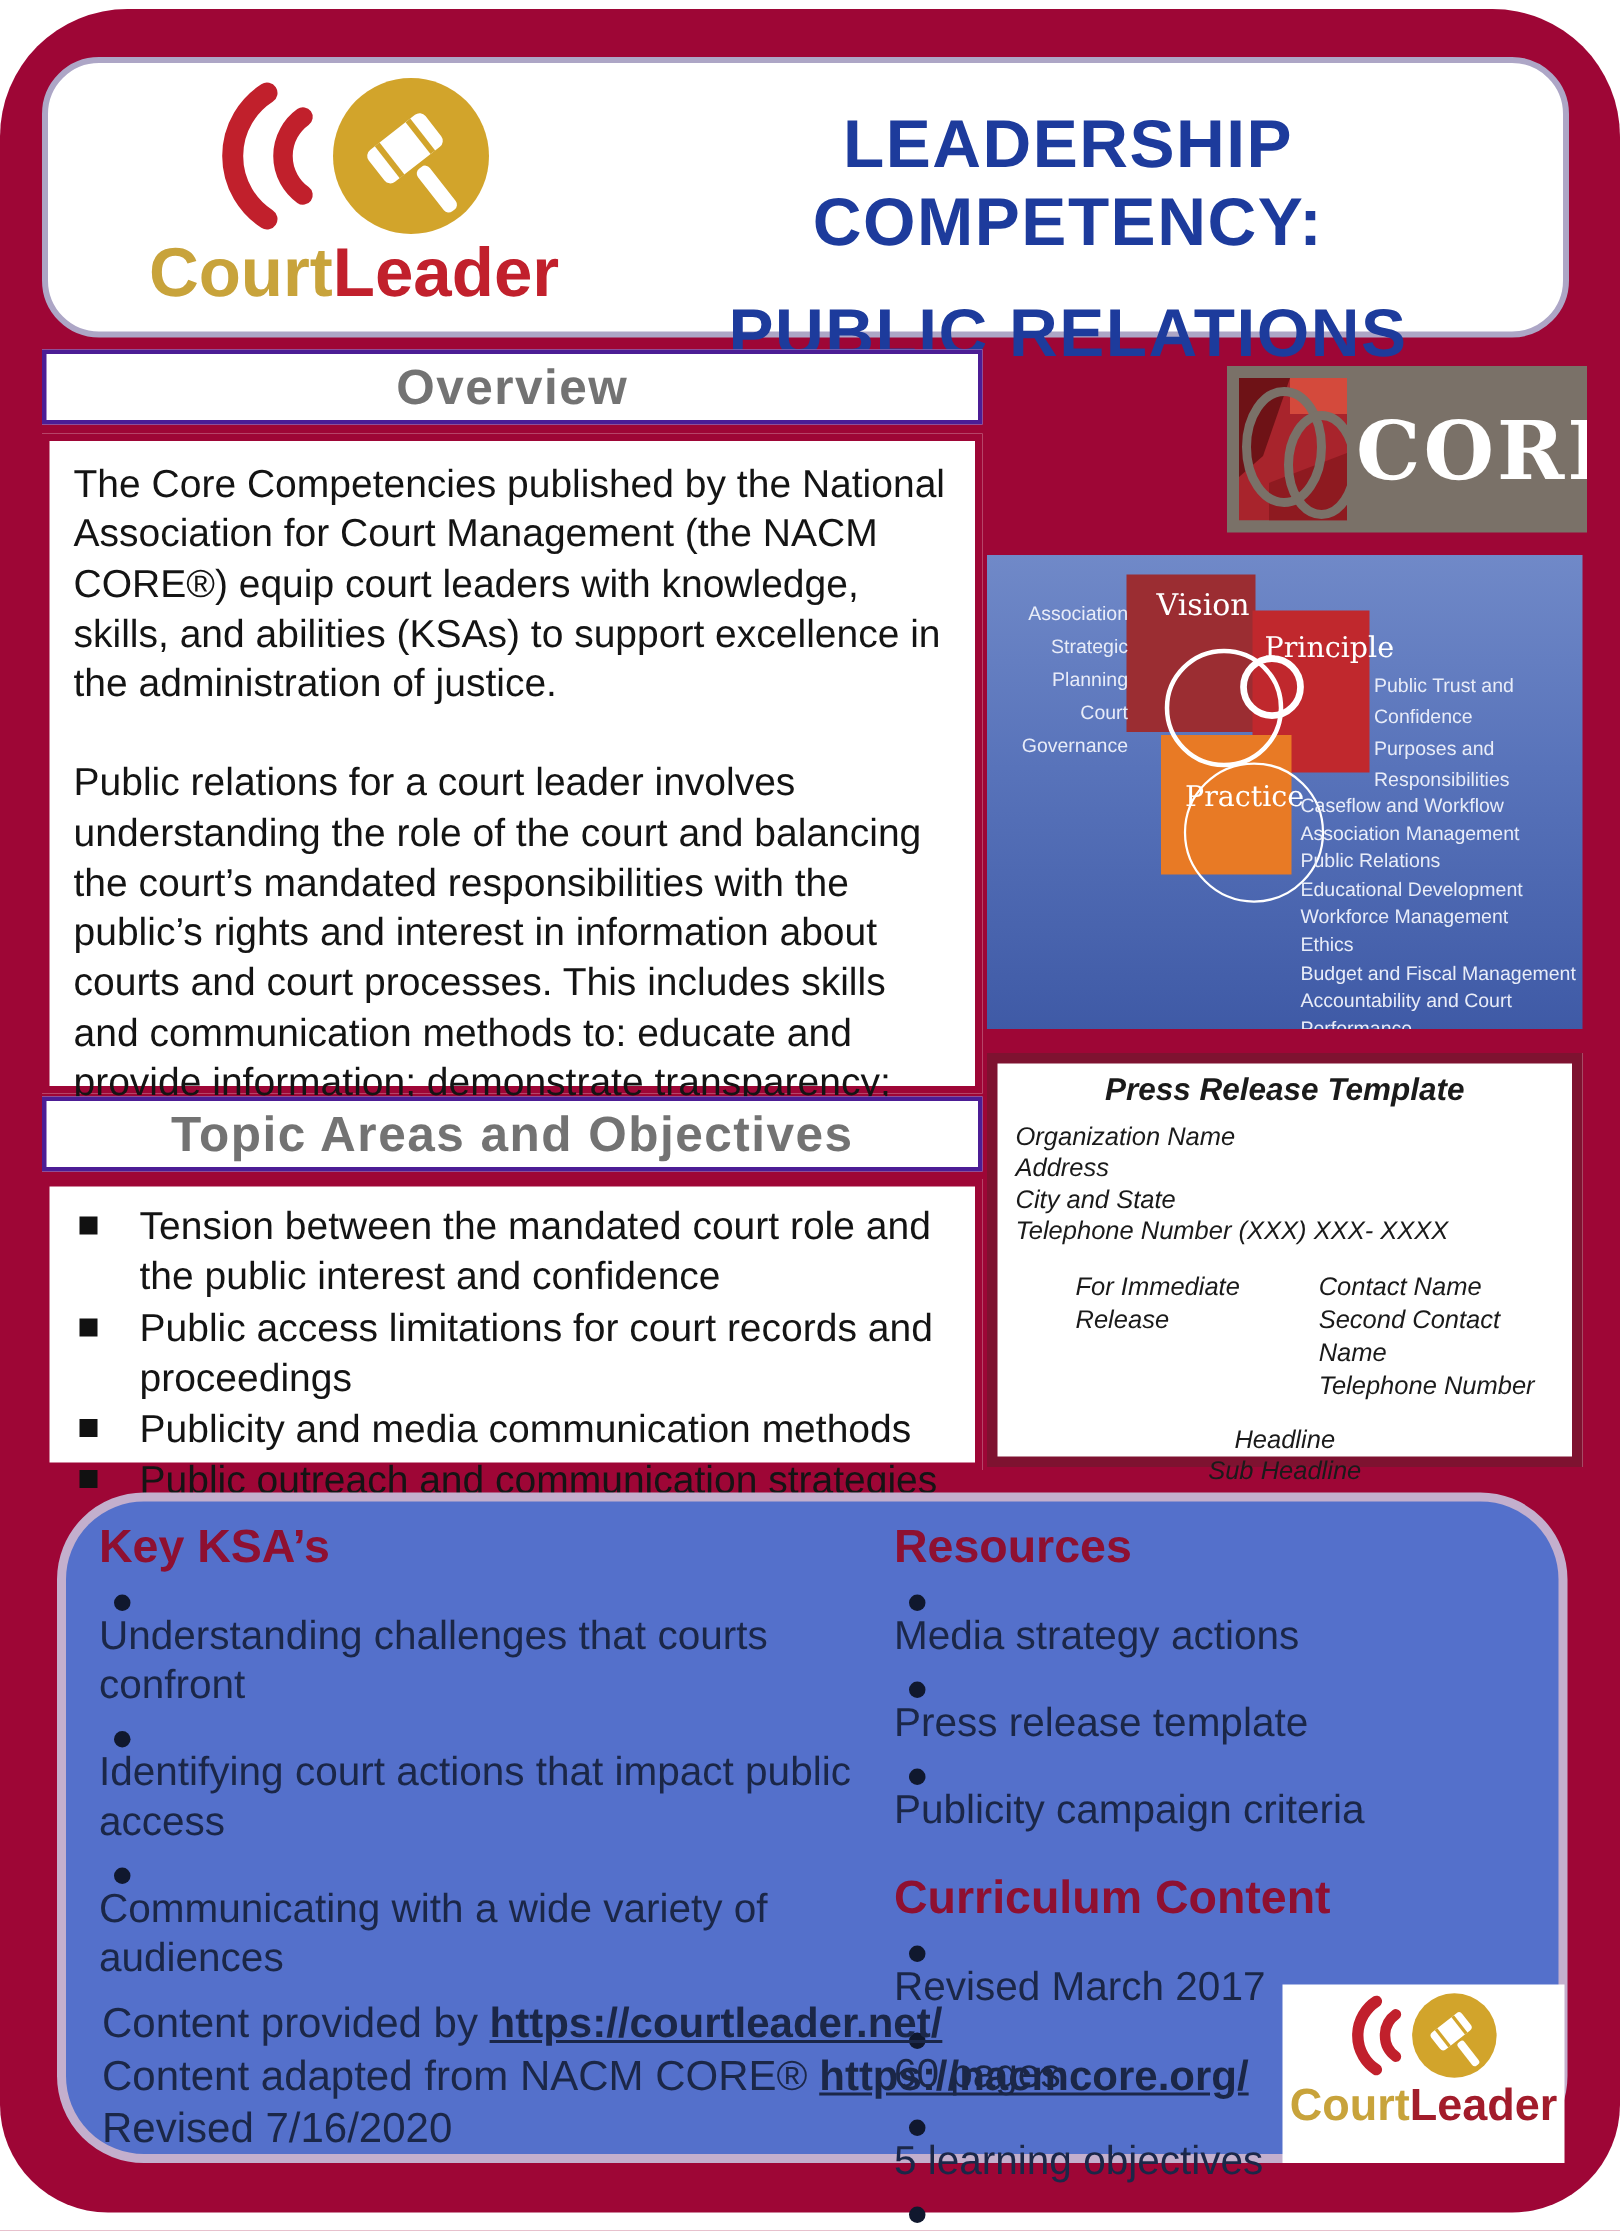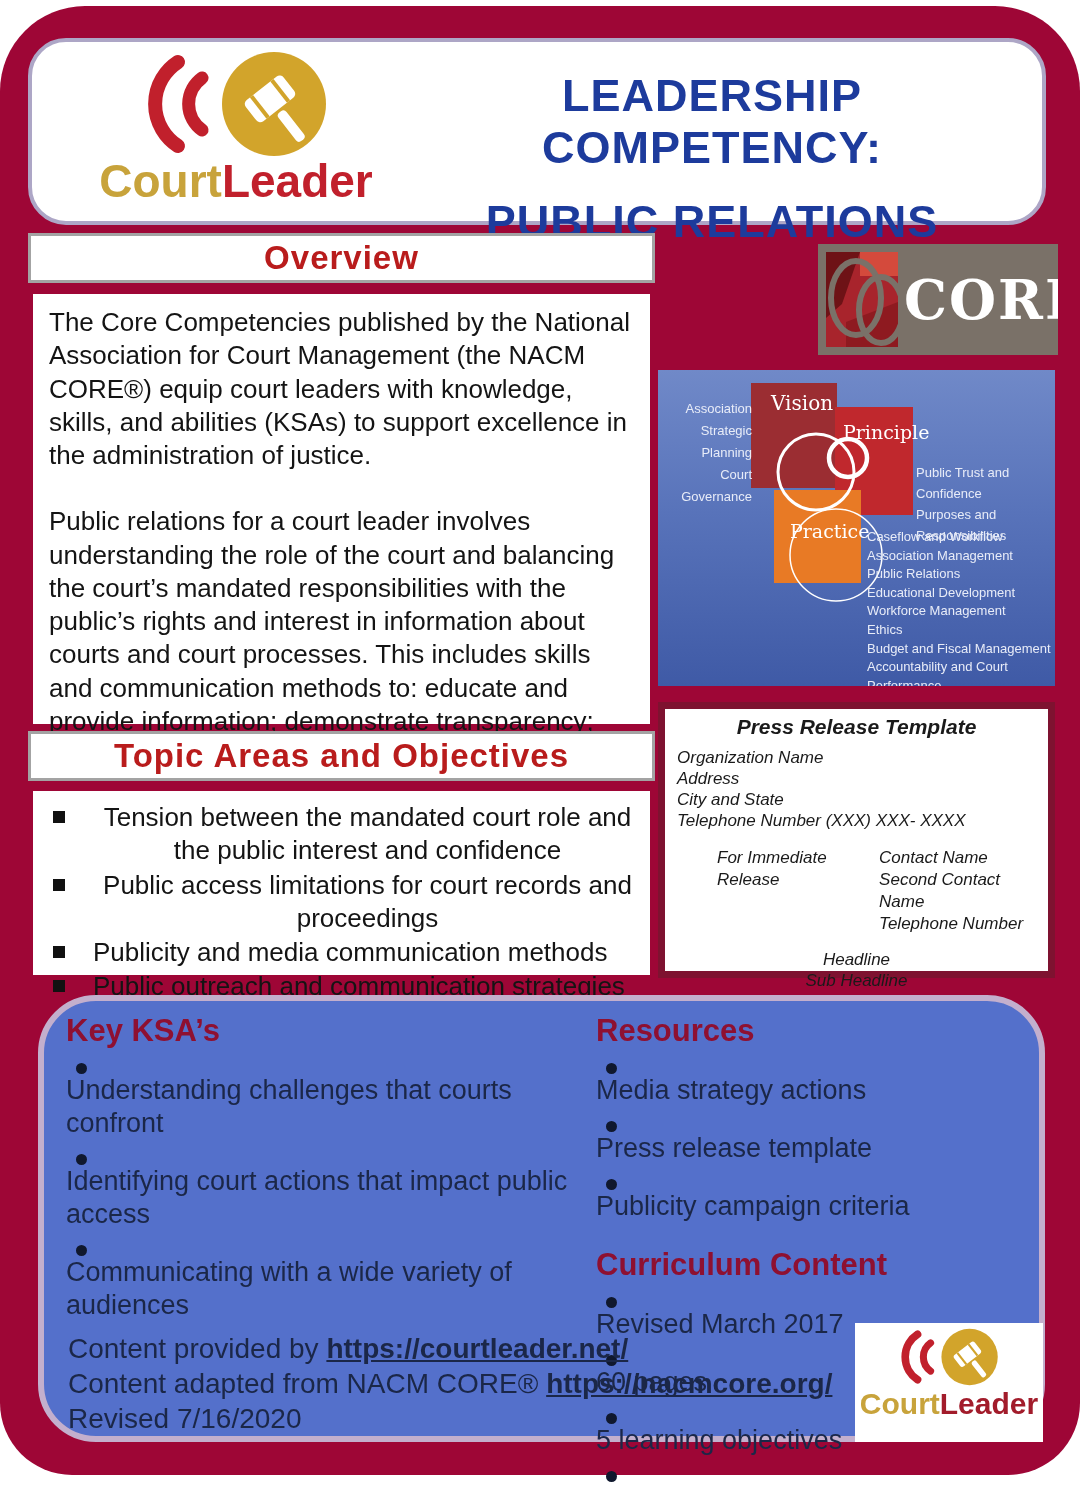--- a/index.html
+++ b/index.html
@@ -12,44 +12,44 @@
   .logo { position:absolute; left:44px; top:6px; width:320px; text-align:center; }
   .logo svg { display:block; margin:0 auto; }
   .logo-text { font-weight:bold; font-size:46px; letter-spacing:0px; line-height:1; margin-top:-2px; }
   .logo-text .court { color:#C8A33B; }
   .logo-text .leader { color:#C1202C; }
   .title-wrap { position:absolute; left:360px; top:28px; width:640px; text-align:center; color:#1D3B9C; font-weight:bold; }
   .title-line1 { font-size:45px; letter-spacing:1px; }
   .title-line2 { font-size:45px; letter-spacing:1px; margin-top:22px; }
 
   
-  .sec-header { position:absolute; left:28px; width:627px; height:50px; background:#ffffff; border:3px solid #a3a3a3; display:flex; align-items:center; justify-content:center; color:#b91c1c; font-weight:bold; font-size:33px; letter-spacing:1px; }
+  .sec-header { position:absolute; left:28px; width:627px; height:50px; background:#ffffff; border:3px solid #4c1d95; display:flex; align-items:center; justify-content:center; color:#737373; font-weight:bold; font-size:33px; letter-spacing:1px; }
   .overview-header { top:233px; }
   .topics-header { top:731px; }
   .sec-body { position:absolute; left:28px; width:627px; background:#ffffff; border:5px solid #9E0636; color:#141414; font-size:26px; line-height:1.28; }
   .overview-body { top:289px; height:440px; padding:12px 16px; }
   .overview-body p + p { margin-top:33px; }
   .topics-body { top:786px; height:194px; padding:10px 8px 10px 12px; }
   .sq-list { list-style:none; }
-  .sq-list li { display:flex; margin-bottom:1px;text-align:center; }
+  .sq-list li { display:flex; margin-bottom:1px; }
   .sq-bullet { flex:0 0 12px; width:12px; height:12px; background:#111; margin:10px 28px 0 8px; }
 
   
   .core-logo { position:absolute; left:818px; top:244px; width:240px; height:111px; background:#7A7168; display:flex; align-items:center; overflow:hidden; }
   .core-art { flex:0 0 72px; height:95px; margin-left:8px; }
   .core-text { color:#ffffff; font-family:"DejaVu Serif", serif; font-weight:bold; font-size:54px; letter-spacing:2px; margin-left:6px; }
 
   .diagram { position:absolute; left:658px; top:370px; width:397px; height:316px; background:linear-gradient(180deg,#7089C8 0%,#5873BA 45%,#3F5AA6 100%); overflow:hidden; }
   .dg-square { position:absolute; color:#ffffff; font-family:"DejaVu Serif", serif; }
   .dg-vision { left:93px; top:13px; width:86px; height:105px; background:#9B2D32; font-size:20px; padding:8px 0 0 20px; }
   .dg-principle { left:177px; top:37px; width:78px; height:108px; background:#C0282D; font-size:19px; padding:14px 0 0 8px; }
   .dg-practice { left:116px; top:120px; width:87px; height:93px; background:#E87A25; font-size:19px; padding:30px 0 0 16px; }
   .dg-circles { position:absolute; left:0; top:0; }
   .dg-left-labels { position:absolute; left:6px; top:28px; width:88px; text-align:right; color:#E8ECF8; font-size:13px; line-height:22px; }
-  .dg-right-labels { position:absolute; left:258px; top:92px; width:140px; color:#E8ECF8; font-size:13px; line-height:21px; }
+  .dg-right-labels { position:absolute; left:258px; top:76px; width:140px; color:#E8ECF8; font-size:13px; line-height:21px; }
   .dg-practice-labels { position:absolute; left:209px; top:158px; width:185px; color:#E8ECF8; font-size:13px; line-height:18.6px; }
 
   .press-box { position:absolute; left:658px; top:702px; width:397px; height:276px; background:#ffffff; border:7px solid #7E1230; font-style:italic; color:#1a1a1a; padding:6px 12px; }
   .press-title { text-align:center; font-weight:bold; font-size:21px; }
   .press-org { margin-top:8px; font-size:17px; line-height:21px; }
   .press-row { display:flex; justify-content:space-between; margin-top:16px; font-size:17px; line-height:22px;margin-left:40px; }
   .press-contact { text-align:left; }
   .press-headlines { text-align:center; margin-top:14px; font-size:17px; line-height:21px; }
 
   

